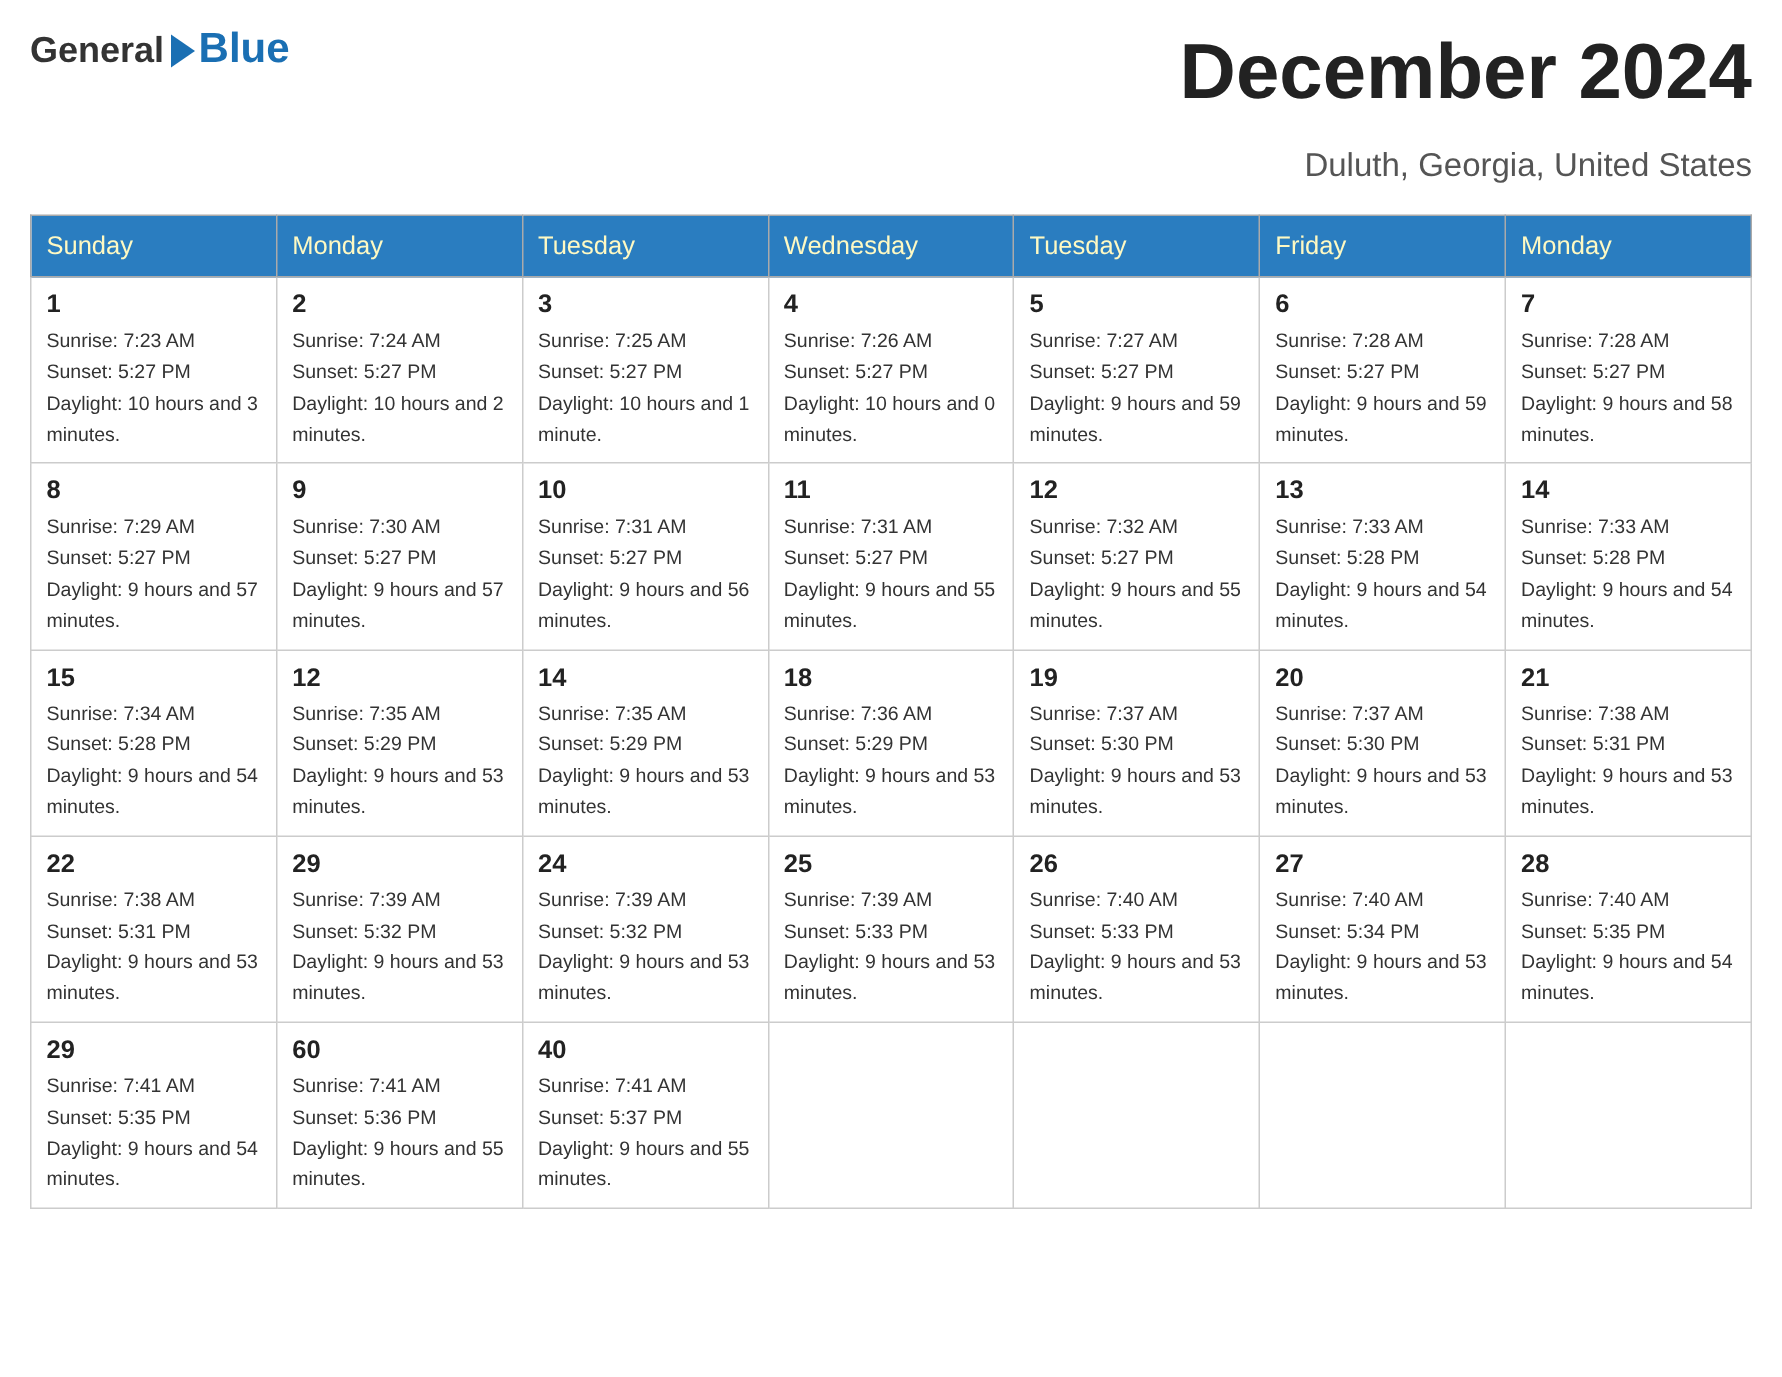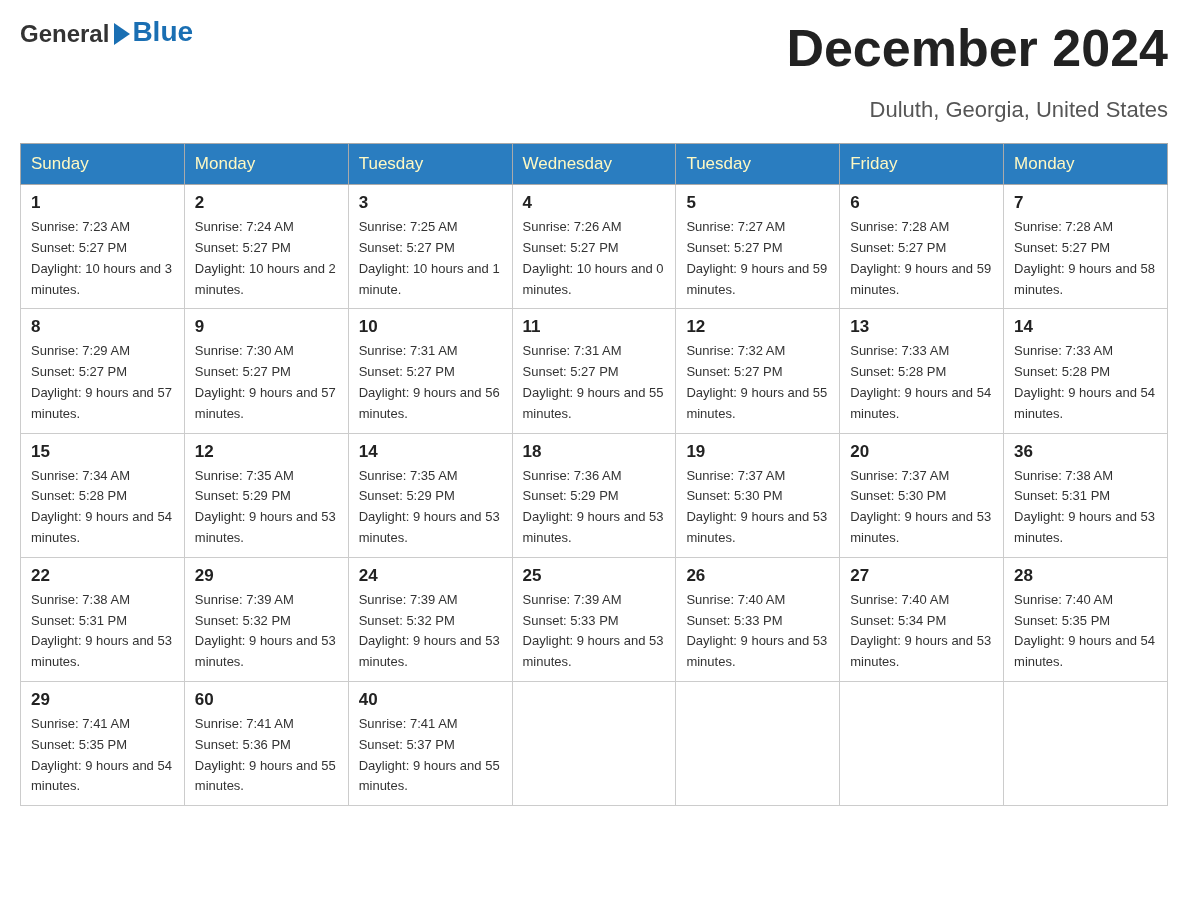--- a/index.html
+++ b/index.html
@@ -208,21 +208,21 @@
         </td>
         <td class="cell-top">
           <div class="day-number">19</div>
           <div class="day-info">Sunrise: 7:37 AM<br>Sunset: 5:30 PM<br>Daylight: 9 hours and 53 minutes.</div>
         </td>
         <td class="cell-top">
           <div class="day-number">20</div>
           <div class="day-info">Sunrise: 7:37 AM<br>Sunset: 5:30 PM<br>Daylight: 9 hours and 53 minutes.</div>
         </td>
         <td class="cell-top">
-          <div class="day-number">36</div>
+          <div class="day-number">21</div>
           <div class="day-info">Sunrise: 7:38 AM<br>Sunset: 5:31 PM<br>Daylight: 9 hours and 53 minutes.</div>
         </td>
       </tr>
       <tr>
         <td class="cell-top">
           <div class="day-number">22</div>
           <div class="day-info">Sunrise: 7:38 AM<br>Sunset: 5:31 PM<br>Daylight: 9 hours and 53 minutes.</div>
         </td>
         <td class="cell-top">
           <div class="day-number">29</div>

